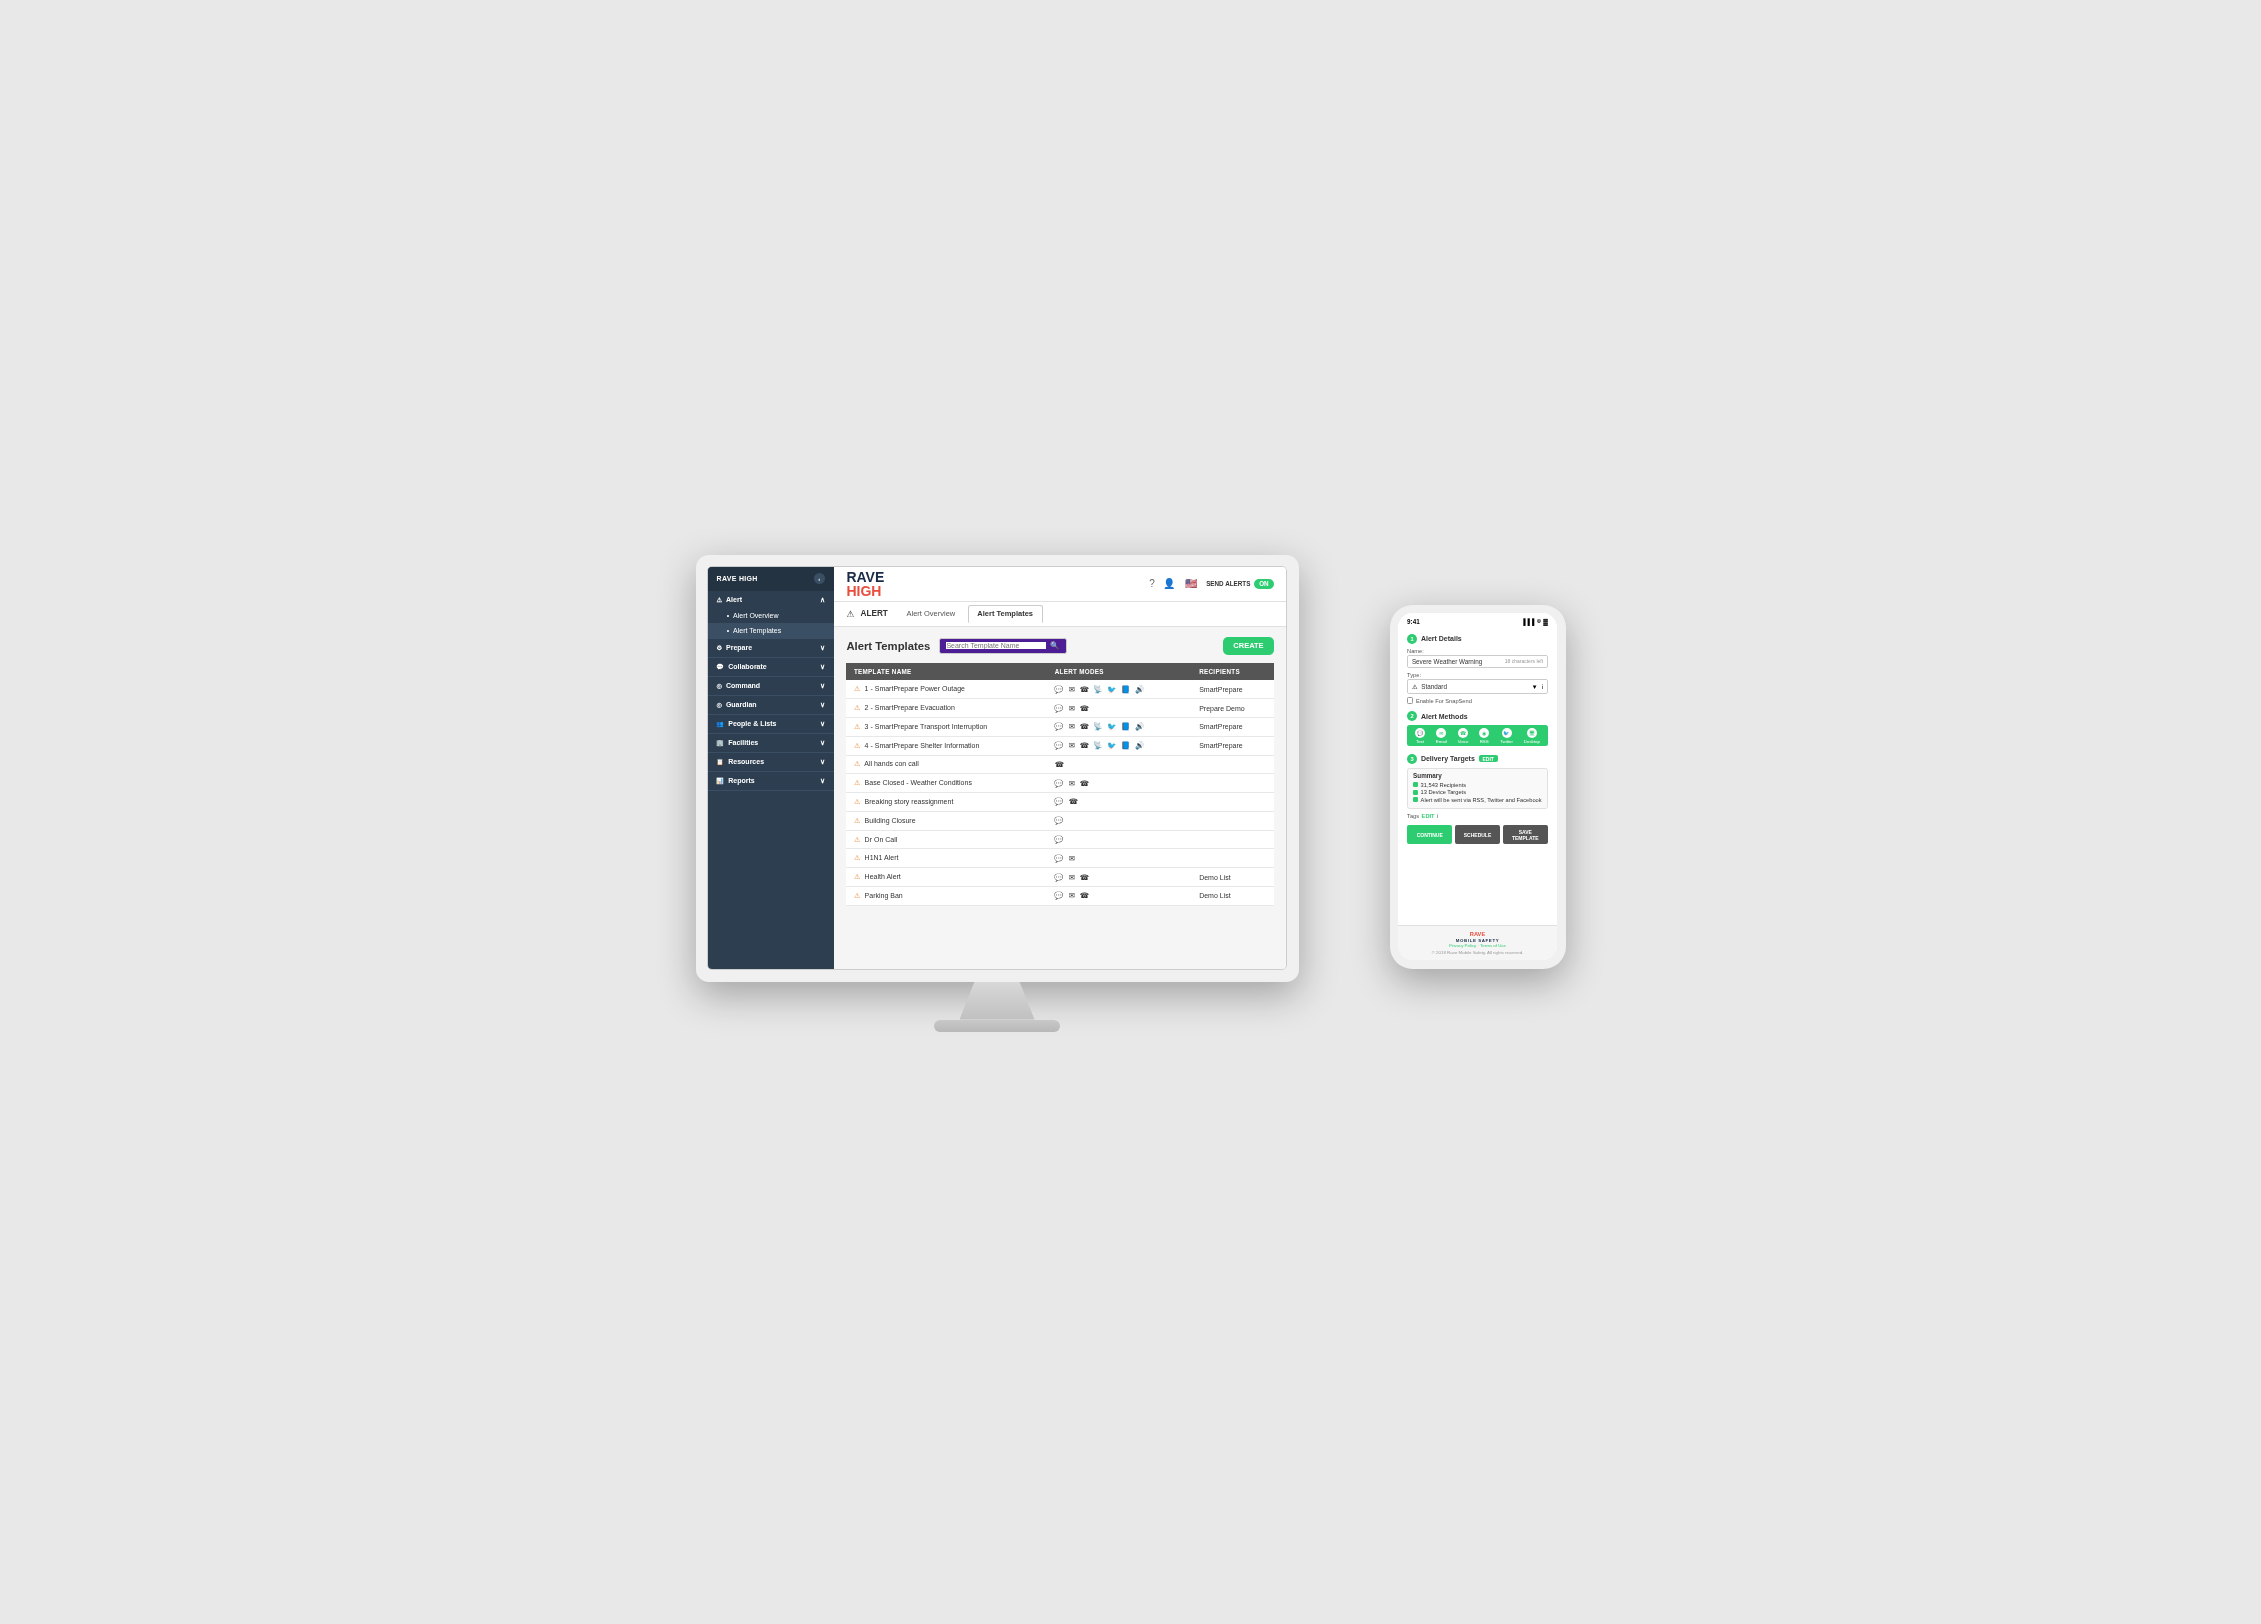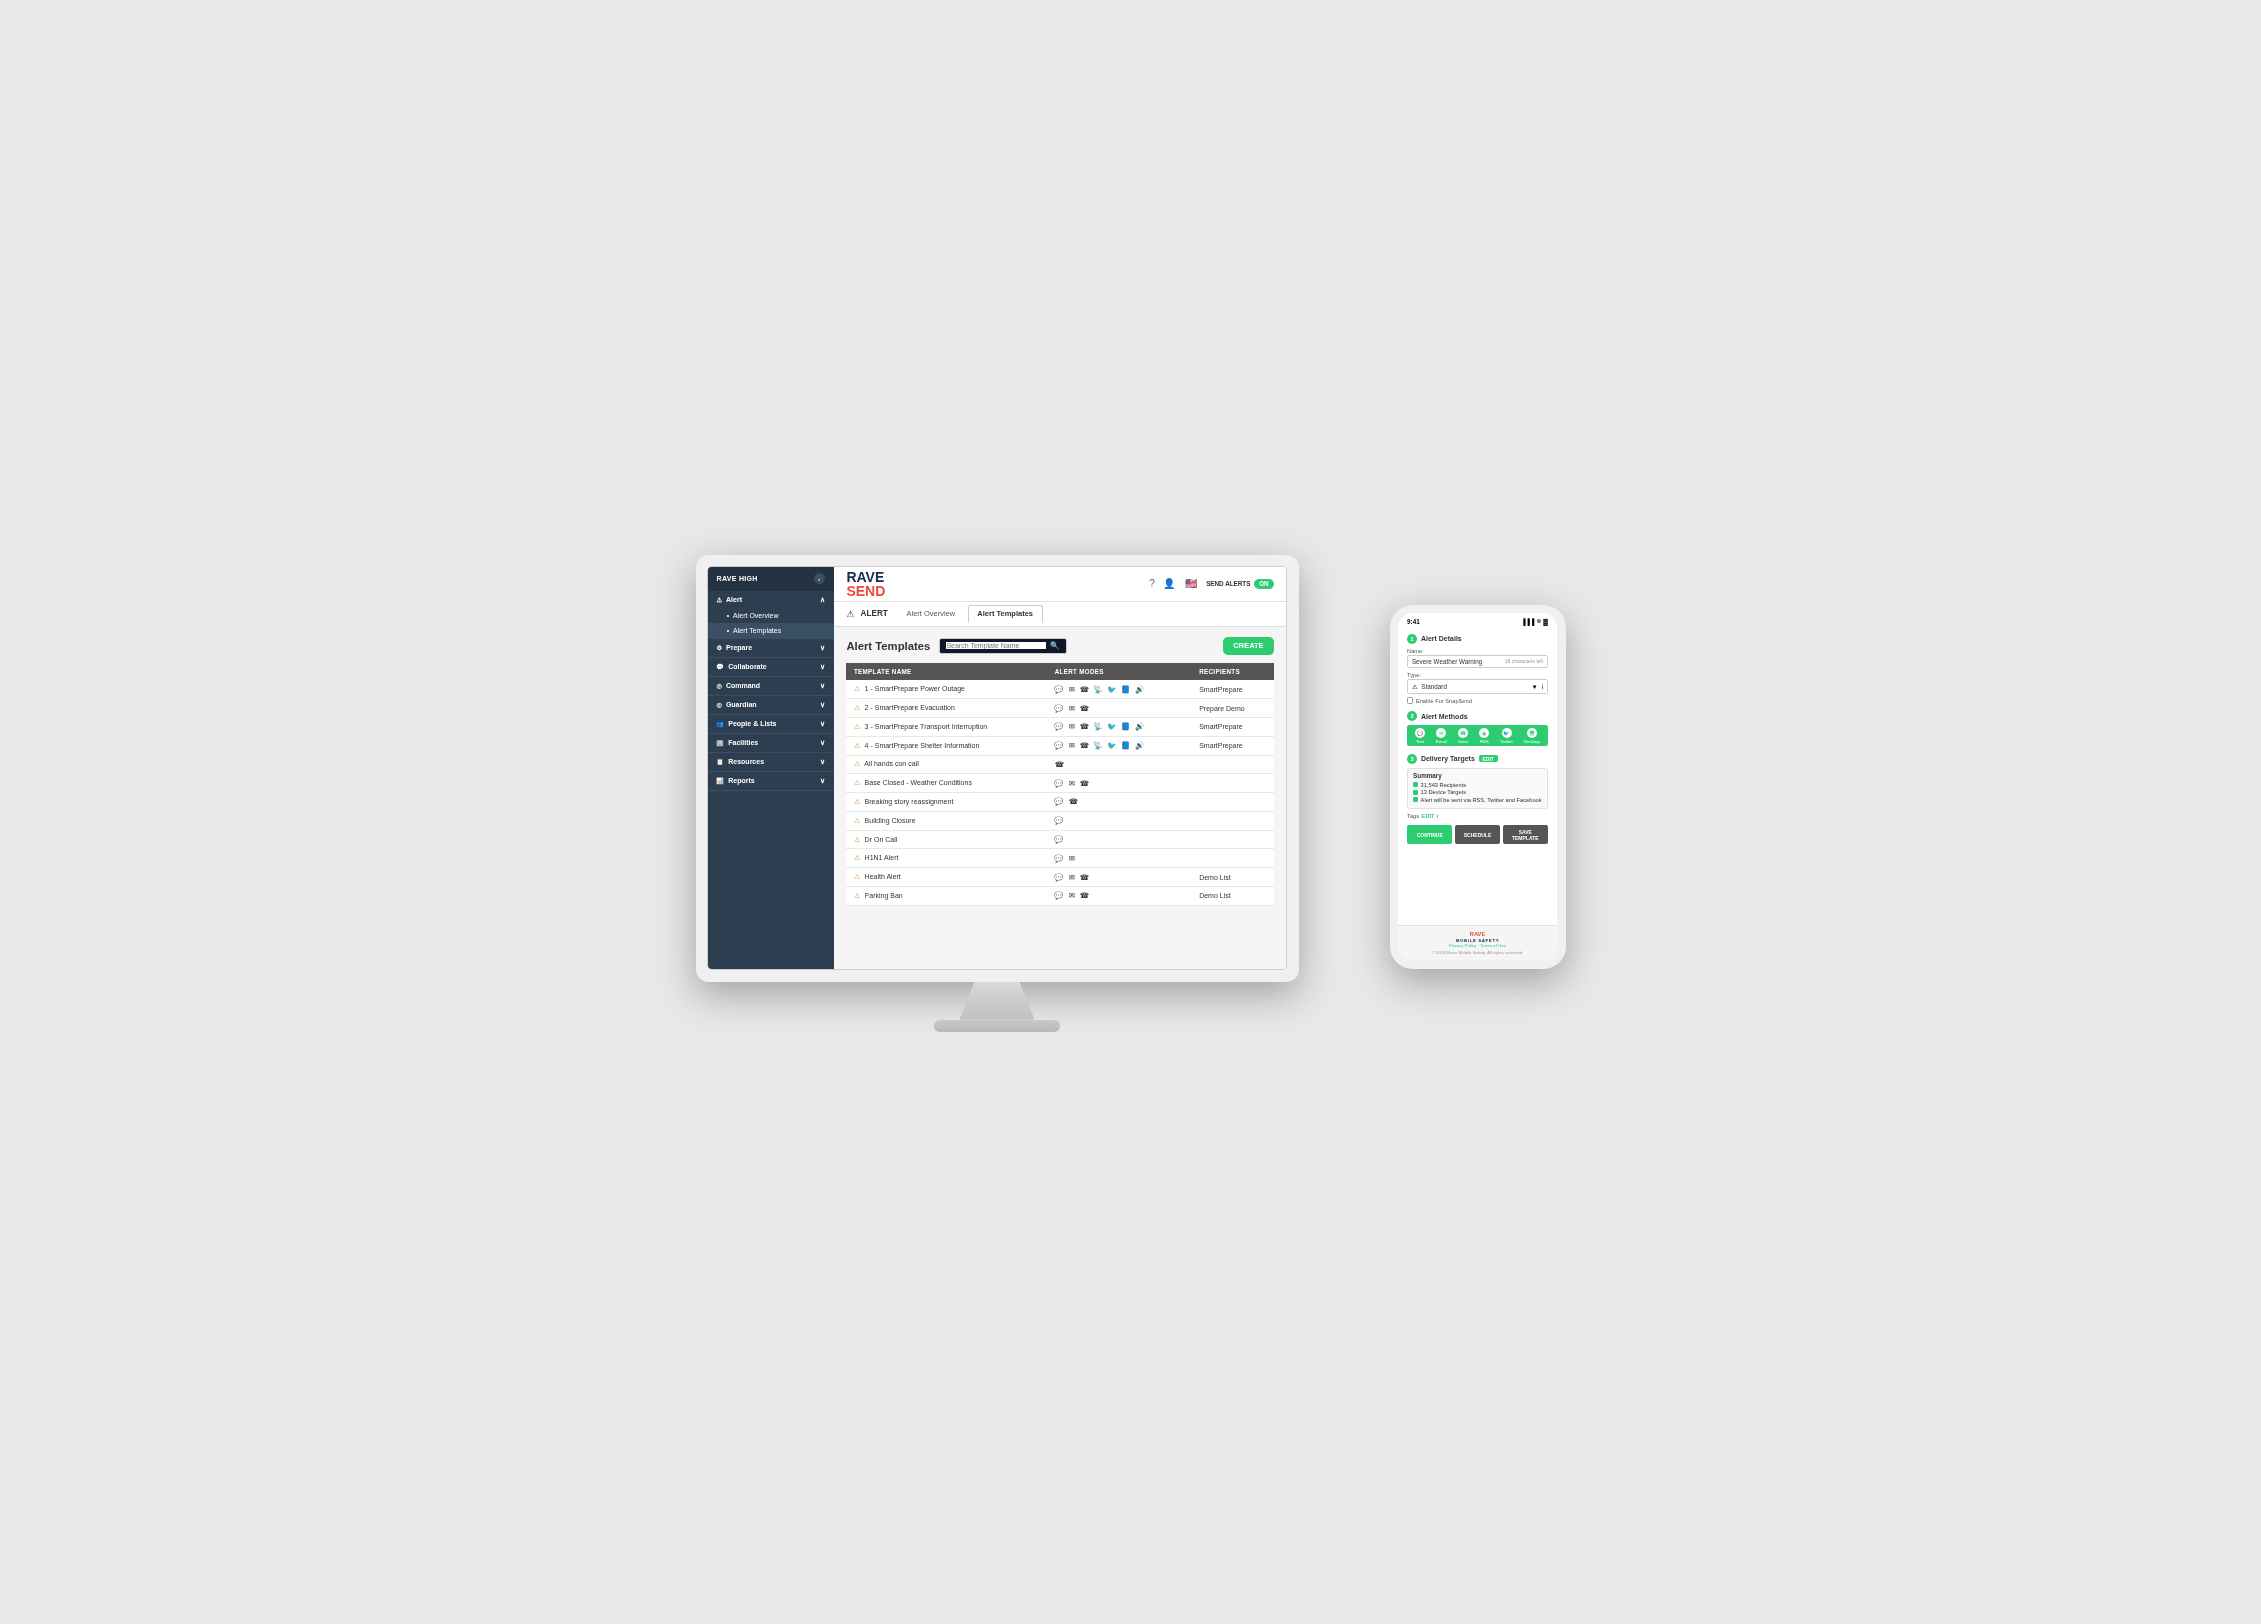--- a/index.html
+++ b/index.html
@@ -230,21 +230,21 @@
     .page-title {
       font-size: 11.3px;
       font-weight: 700;
       color: #333;
     }
     .search-box {
       display: flex;
       align-items: center;
       border: 0.6px solid #ccc;
       border-radius: 2.5px;
-      background: #0f172a;
+      background: #4c1d95;
       padding: 2.5px 6.3px;
       gap: 3.8px;
     }
     .search-box input {
       border: none;
       outline: none;
       font-size: 7px;
       width: 100px;
       color: #999;
     }
@@ -598,21 +598,21 @@
               </div>
             </div>
           </div>
 
           <div class="main-content">
 
             <div class="top-bar">
               <div class="logo-area">
                 <div>
                   <div class="logo-rave">RAVE</div>
-                  <div class="logo-high">SEND</div>
+                  <div class="logo-high">HIGH</div>
                 </div>
               </div>
               <div class="top-bar-actions">
                 <span class="top-bar-icon">?</span>
                 <span class="top-bar-icon">👤</span>
                 <span class="top-bar-icon">🇺🇸</span>
                 <div class="send-alerts-badge">
                   <span>SEND ALERTS</span>
                   <span class="send-alerts-toggle">ON</span>
                 </div>

